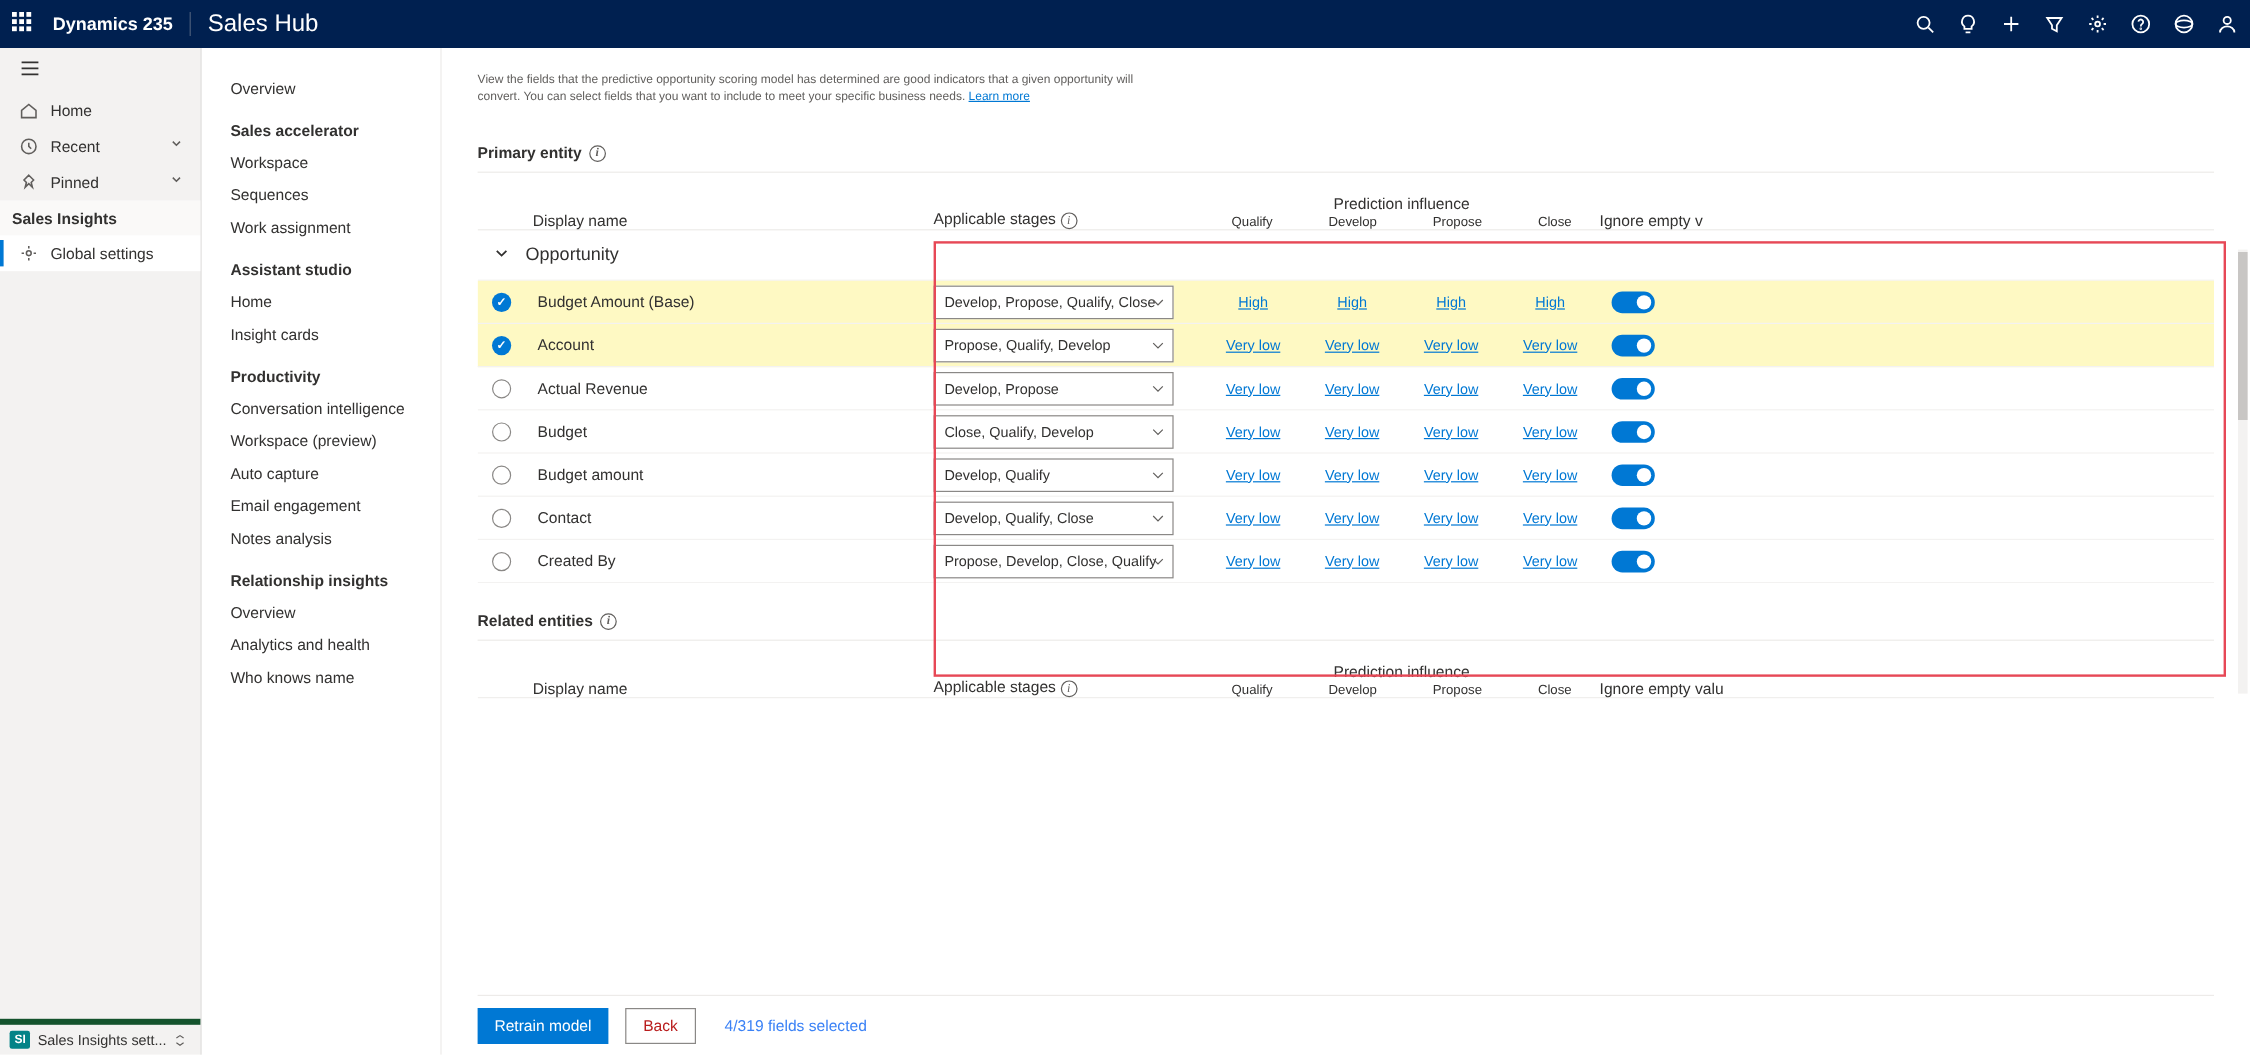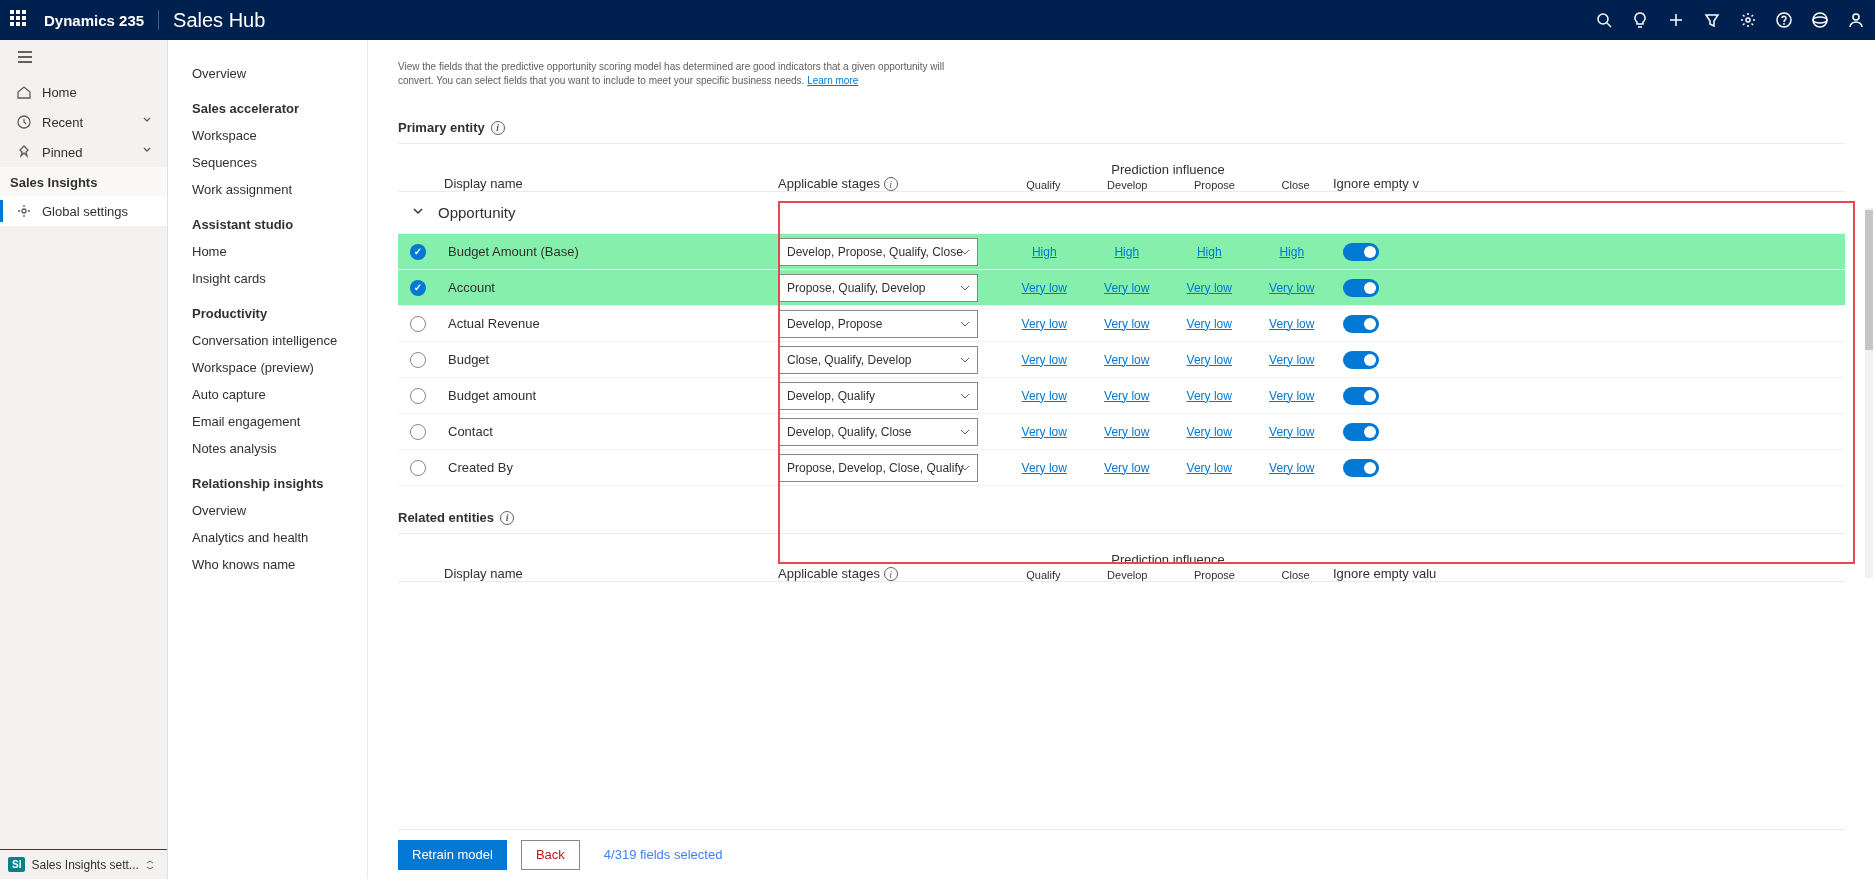--- a/index.html
+++ b/index.html
@@ -21,21 +21,21 @@
   .leftnav { width: 168px; background: #f3f2f1; border-right: 1px solid #e1dfde; display: flex; flex-direction: column; }
   .leftnav .ham { padding: 10px 16px; }
   .leftnav .ham svg { width: 18px; height: 14px; stroke: #323130; stroke-width: 1.5; }
   .leftnav .navitem { display: flex; align-items: center; height: 30px; padding: 0 16px; gap: 10px; cursor: pointer; font-size: 13px; }
   .leftnav .navitem svg { width: 16px; height: 16px; fill: none; stroke: #605e5c; stroke-width: 1.3; }
   .leftnav .navitem.has-chev { position: relative; }
   .leftnav .navitem .chev { position: absolute; right: 10px; }
   .leftnav .group-title { padding: 8px 10px 6px 10px; font-size: 13px; font-weight: 600; background: #faf9f8; }
   .leftnav .active { background: #fff; position: relative; }
   .leftnav .active::before { content:""; position:absolute; left:0; top:4px; bottom:4px; width:3px; background:#0078d4; }
-  .leftnav .foot { margin-top: auto; display: flex; align-items: center; height: 30px; padding: 0 8px; gap: 6px; font-size: 12px; border-top:1px solid #14532d; }
+  .leftnav .foot { margin-top: auto; display: flex; align-items: center; height: 30px; padding: 0 8px; gap: 6px; font-size: 12px; border-top:5px solid #14532d; }
   .leftnav .foot .si-badge { background:#038387; color:#fff; font-size:10px; font-weight:600; padding:2px 4px; border-radius:2px; }
 
   .subnav { width: 200px; border-right: 1px solid #edebe9; padding: 20px 0; overflow-y: auto; }
   .subnav .snitem { padding: 6px 24px; font-size: 13px; color: #323130; cursor: pointer; }
   .subnav .snhead { padding: 14px 24px 6px 24px; font-size: 13px; font-weight: 600; }
 
   .content { flex: 1; padding: 20px 30px 0 30px; overflow: hidden; display: flex; flex-direction: column; position: relative; }
   .crumb { font-size: 20px; font-weight: 600; margin-bottom: 10px; }
   .crumb .chev { font-weight: 400; color: #605e5c; margin: 0 6px; }
   .crumb .cur { font-size: 18px; font-weight: 400; }
@@ -53,21 +53,21 @@
   .col-pred { width: 330px; text-align:center; }
   .col-pred .ph { padding-top: 8px; }
   .col-pred .subrow { display:flex; justify-content:space-around; font-size:11px; color:#323130; margin-top: 2px; }
   .col-ign { flex:1; padding-top: 8px; font-weight: 400; min-width:100px; }
 
   .group-row { display:flex; align-items:center; height:42px; border-bottom:1px solid #f3f2f1; }
   .group-row .chev-d { width:40px; text-align:center; }
   .group-row .glabel { font-size:15px; }
 
   .frow { display:flex; align-items:center; height:36px; border-bottom:1px solid #f3f2f1; font-size:13px; }
-  .frow.sel { background:#86efac; }
+  .frow.sel { background:#fef9c3; }
   .frow .rchk { width:40px; display:flex; align-items:center; justify-content:center; }
   .frow .rchk .circ { width:16px; height:16px; border-radius:50%; border:1px solid #8a8886; background:#fff; }
   .frow .rchk .circ.on { border:none; background:#0078d4; display:flex; align-items:center; justify-content:center; }
   .frow .rchk .circ.on::after { content:"✓"; color:#fff; font-size:10px; font-weight:bold; }
   .frow .rname { width:340px; padding-left:10px; }
   .frow .rstage { width:225px; }
   .frow .rstage .sel-box { width:200px; height:28px; border:1px solid #8a8886; display:flex; align-items:center; padding:0 8px; font-size:12px; position:relative; background:#fff; }
   .frow .rstage .sel-box .dd { position:absolute; right:6px; }
   .frow .rpred { width:330px; display:flex; justify-content:space-around; }
   .frow .rpred a { color:#0078d4; font-size:12px; text-decoration:underline; cursor:pointer; }

